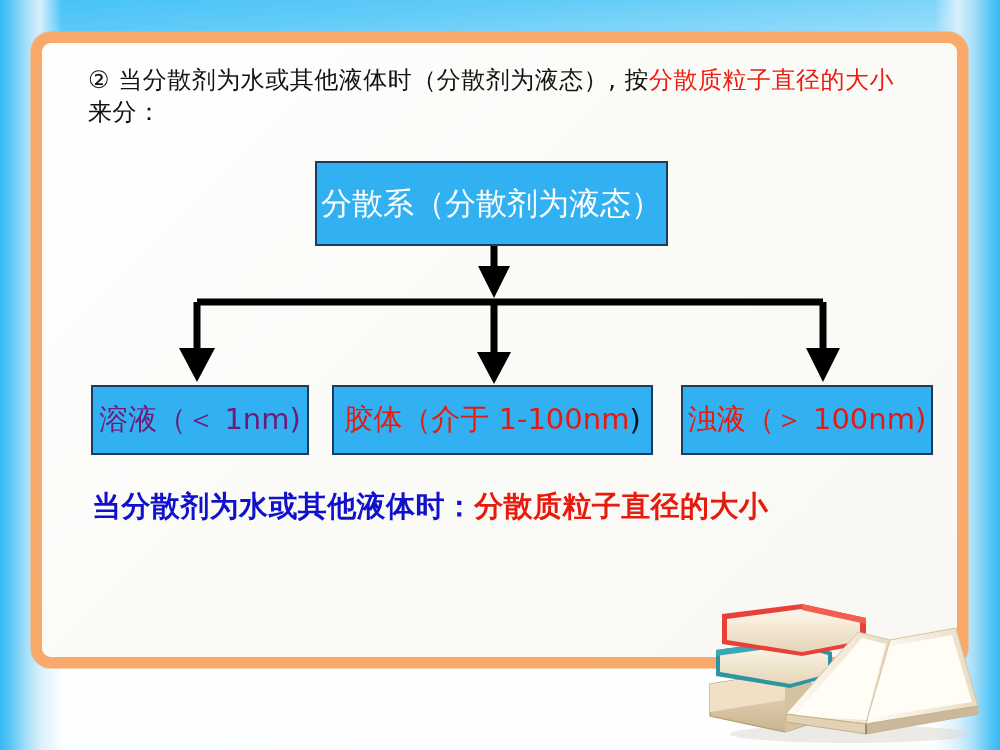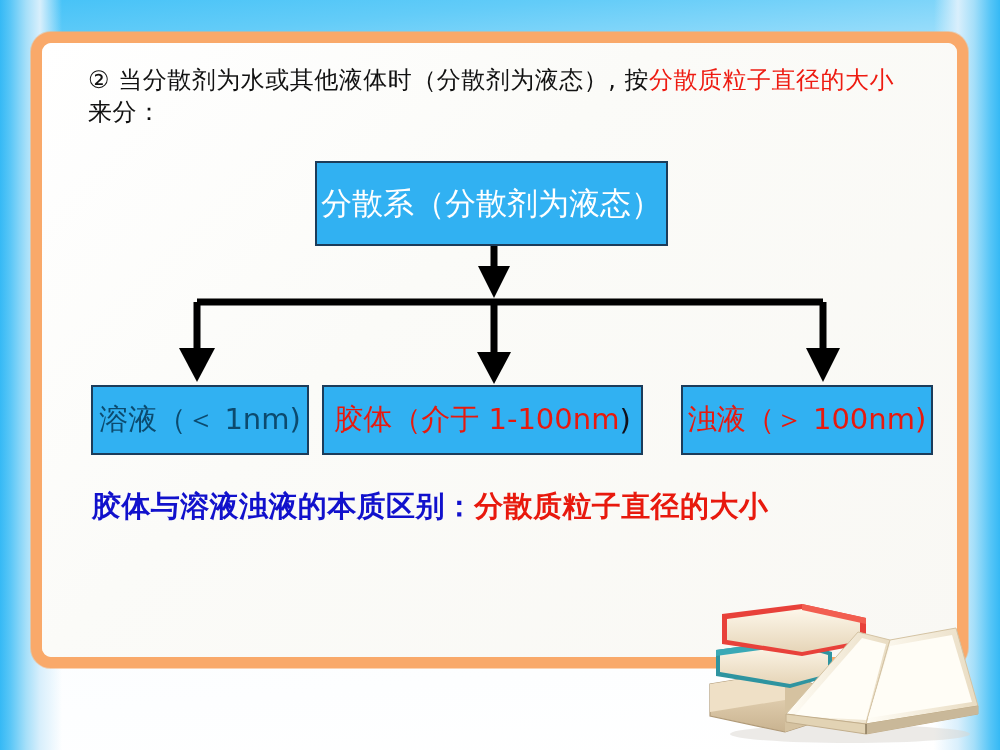--- a/index.html
+++ b/index.html
@@ -52,24 +52,24 @@
     box-sizing:border-box;
     font-family:"DejaVu Sans","Liberation Sans",sans-serif;
     white-space:nowrap;
   }
   #box-top{
     left:315px;top:161px;width:353px;height:85px;
     font-size:31px;color:#ffffff;
   }
   #box-solution{
     left:91px;top:385px;width:218px;height:70px;
-    font-size:29px;color:#0c4a6e;
+    font-size:29px;color:#701a75;
   }
   #box-colloid{
-    left:322px;top:385px;width:321px;height:70px;
+    left:332px;top:385px;width:321px;height:70px;
     font-size:29px;color:#e8190d;
   }
   #box-turbid{
     left:681px;top:385px;width:252px;height:70px;
     font-size:29px;color:#e8190d;
   }
   .dark-paren{color:#12101a;}
 
   
   #connectors{position:absolute;left:0;top:0;width:937px;height:636px;overflow:visible;}
@@ -128,21 +128,21 @@
   <div class="fbox" id="box-colloid">
     <span>胶体（介于 1-100nm</span>
       <span class="dark-paren">)</span>
   </div>
 
   <div class="fbox" id="box-turbid">
     <span>浊液（＞ 100nm)</span>
   </div>
 
   <div class="footer-line">
-    <span>胶体与溶液浊液的本质区别：</span><span class="red">分散质粒子直径的大小</span>
+    <span>当分散剂为水或其他液体时：</span><span class="red">分散质粒子直径的大小</span>
   </div>
 
   <svg id="books" viewBox="0 0 300 160">
     <defs>
       <linearGradient id="pg" x1="0" y1="0" x2="0" y2="1">
         <stop offset="0" stop-color="#fdf7ea"></stop>
           <stop offset="1" stop-color="#e6d5b8"></stop>
       </linearGradient>
       <linearGradient id="pg2" x1="0" y1="0" x2="1" y2="0">
         <stop offset="0" stop-color="#fffdf6"></stop>

